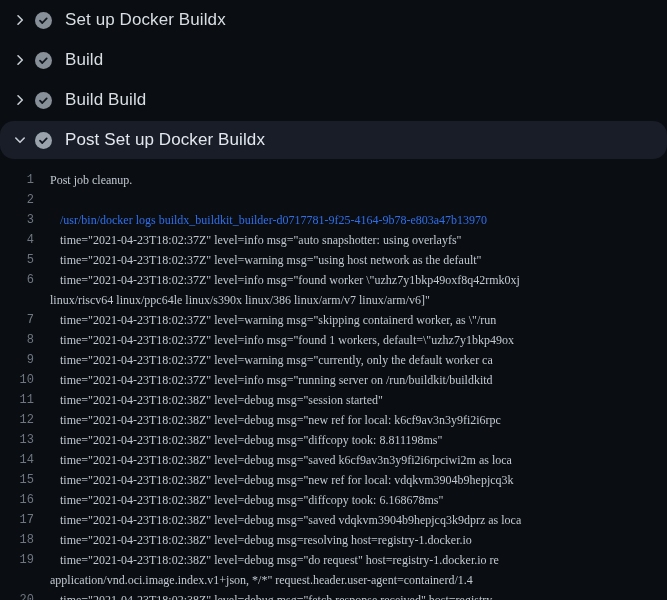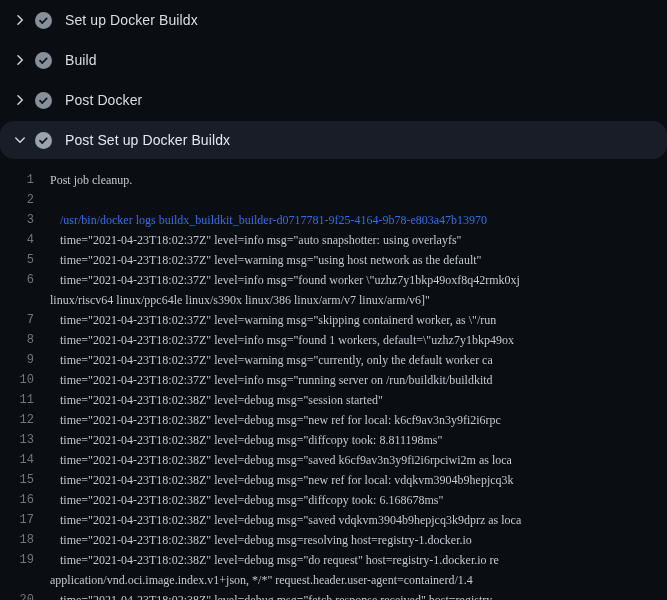--- a/index.html
+++ b/index.html
@@ -12,21 +12,21 @@
   .panel{width:667px;height:600px;overflow:hidden;position:relative;}
 
   
   .step{
     height:40px;display:flex;align-items:center;
     padding-left:12px;box-sizing:border-box;cursor:pointer;
   }
   .step .chev{width:16px;height:16px;flex:none;display:flex;align-items:center;justify-content:center;}
   .step .status{width:17px;height:17px;flex:none;margin-left:7px;display:flex;align-items:center;justify-content:center;}
   .step .step-title{
-    margin-left:13px;font-size:14px;color:#d8dee4;letter-spacing:.1px;
+    margin-left:13px;font-size:17px;color:#d8dee4;letter-spacing:.1px;
     white-space:nowrap;
   }
   .step.expanded{
     height:38px;margin:1px 0 0 0;
     background:#181d27;border-radius:14px;
   }
   .step.expanded .step-title{color:#e2e8ee;}
 
   
   .log{
@@ -85,21 +85,21 @@
           <svg width="16" height="16" viewBox="0 0 16 16">
             <path d="M6 3.8l4.3 4.2L6 12.2" fill="none" stroke="#c6cdd5" stroke-width="1.6" stroke-linecap="round" stroke-linejoin="round"></path>
           </svg>
         </span>
         <span class="status">
           <svg width="17" height="17" viewBox="0 0 17 17">
             <circle cx="8.5" cy="8.5" r="8.5" fill="#878f98"></circle>
             <path d="M5 8.7l2.3 2.3 4.4-4.6" fill="none" stroke="#131820" stroke-width="1.8" stroke-linecap="round" stroke-linejoin="round"></path>
           </svg>
         </span>
-        <span class="step-title">Post Docker</span>
+        <span class="step-title">Build Build</span>
       </div>
       <div class="step expanded">
         <span class="chev">
           <svg width="16" height="16" viewBox="0 0 16 16">
             <path d="M3.8 6l4.2 4.3L12.2 6" fill="none" stroke="#c6cdd5" stroke-width="1.6" stroke-linecap="round" stroke-linejoin="round"></path>
           </svg>
         </span>
         <span class="status">
           <svg width="17" height="17" viewBox="0 0 17 17">
             <circle cx="8.5" cy="8.5" r="8.5" fill="#9aa2ac"></circle>

